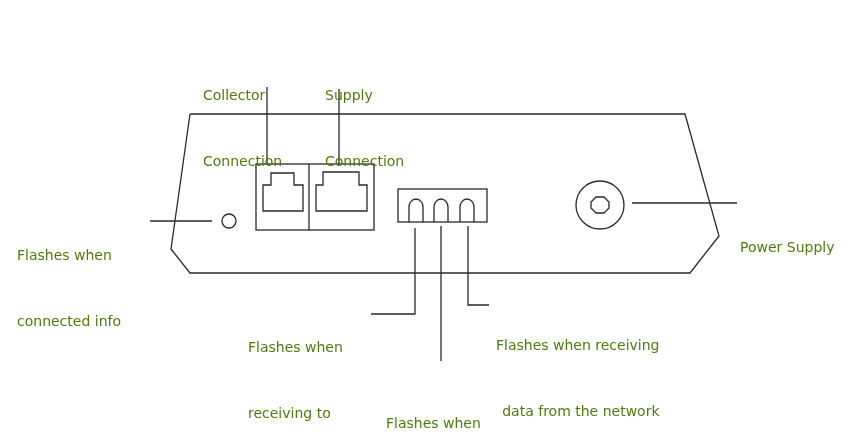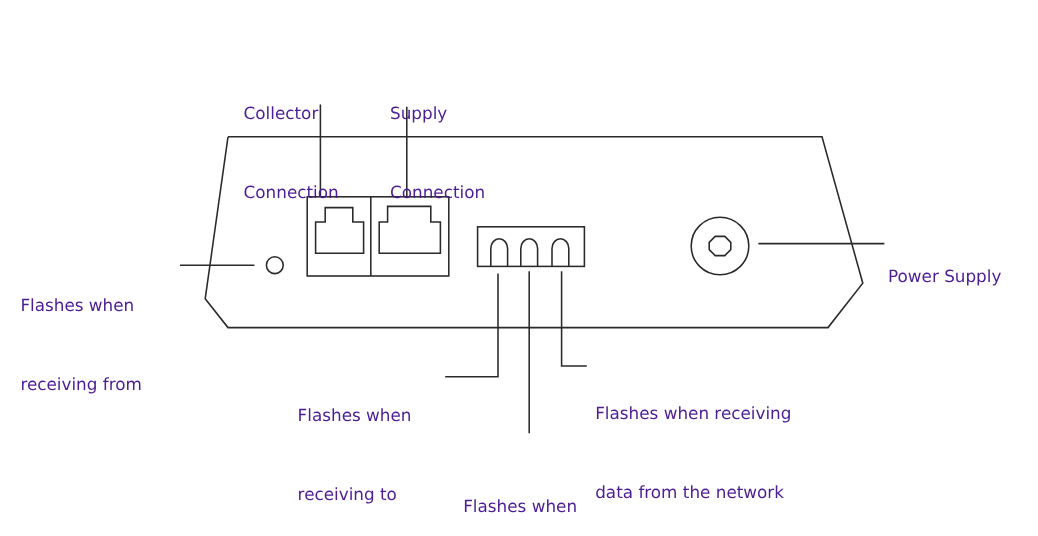--- a/index.html
+++ b/index.html
@@ -1,18 +1,18 @@
 <!DOCTYPE html>
 <html><head>
   <meta charset="utf-8">
   <style>
     html, body { margin: 0; padding: 0; background: #ffffff; }
     body { width: 865px; height: 447px; position: relative; overflow: hidden; font-family: "Liberation Sans", sans-serif; }
     svg.diagram { position: absolute; left: 0; top: 0; }
-    .lbl { position: absolute; font-family: "DejaVu Sans", sans-serif; font-size: 14px; line-height: 22px; color: #4c1d95; white-space: pre; }
+    .lbl { position: absolute; font-family: "DejaVu Sans", sans-serif; font-size: 14px; line-height: 22px; color: #4d7c0f; white-space: pre; }
     .ln { stroke: #2a2a2a; stroke-width: 1.3; fill: none; }
   </style>
 </head>
 <body>
 
 <svg class="diagram" width="865" height="447" viewBox="0 0 865 447">
 
   <polyline class="ln" points="190,114 685,114 719,236 690,273 190,273 171,249 190,114"></polyline>
 
   <circle class="ln" cx="229" cy="221" r="7"></circle>
@@ -47,35 +47,35 @@
   <div>Connection</div>
 </div>
 
 <div class="lbl" style="left:325px; top:40px;">
   <div>Supply</div>
   <div>Connection</div>
 </div>
 
 <div class="lbl" style="left:17px; top:200px;">
   <div>Flashes when</div>
-  <div>receiving from</div>
+  <div>connected info</div>
 </div>
 
-<div class="lbl" style="left:740px; top:176px;">
+<div class="lbl" style="left:740px; top:192px;">
   <div>Power Supply</div>
 </div>
 
 <div class="lbl" style="left:248px; top:292px;">
   <div>Flashes when</div>
   <div>receiving to</div>
   
 </div>
 
 <div class="lbl" style="left:386px; top:368px;">
   <div>Flashes when</div>
   
   
 </div>
 
-<div class="lbl" style="left:496px; top:290px;">
+<div class="lbl" style="left:496px; top:290px;text-align:right;">
   <div>Flashes when receiving</div>
   <div>data from the network</div>
 </div>
 
 </body></html>

